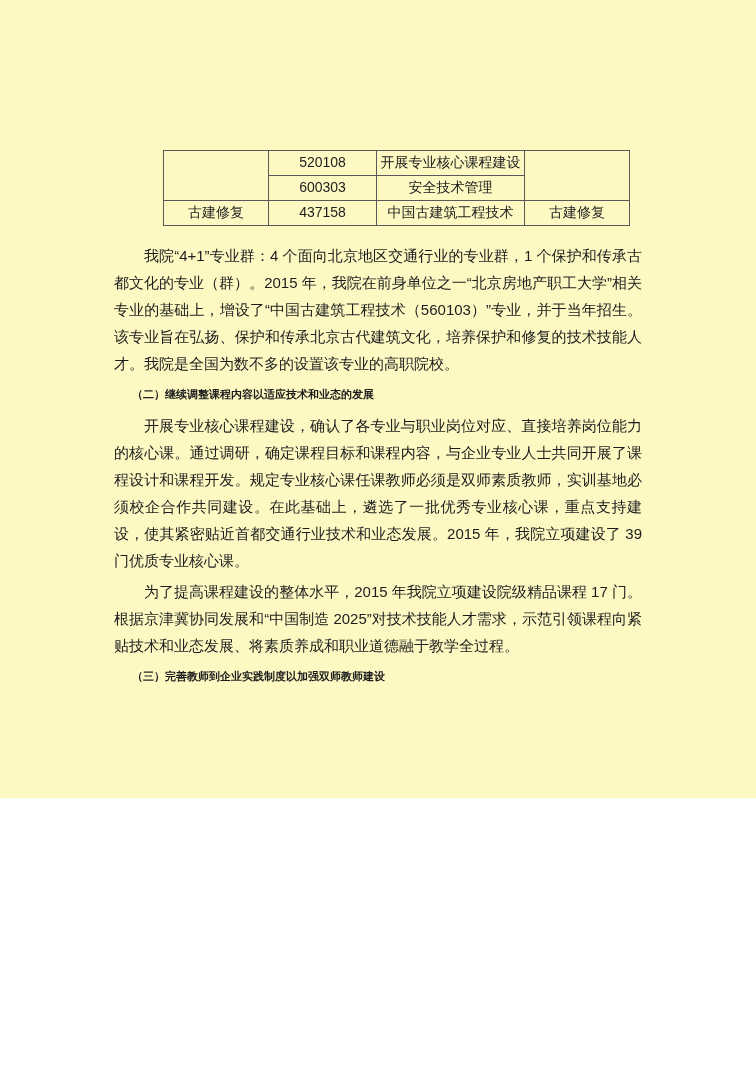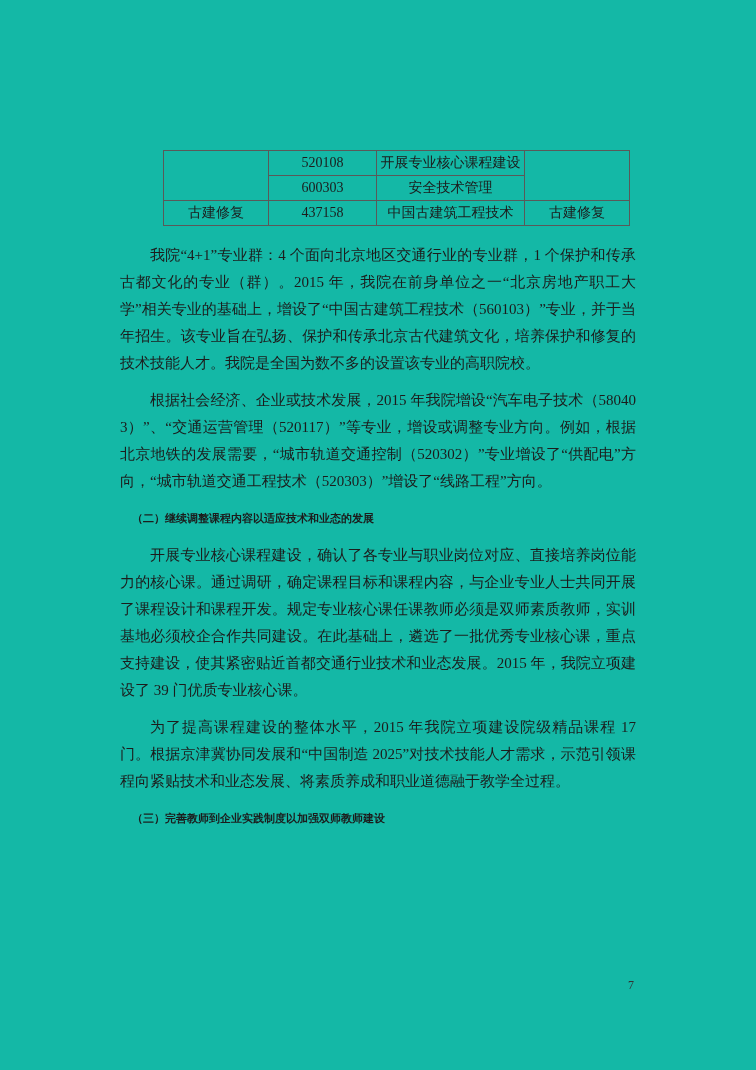--- a/index.html
+++ b/index.html
@@ -3,23 +3,23 @@
 <meta charset="utf-8">
 <style>
   html, body {
     margin: 0;
     padding: 0;
     background: #ffffff;
   }
   .page {
     position: relative;
     width: 756px;
-    height: 1070px;
-    background: #14b8a6;
-    font-family: Liberation Serif, serif;
+    height: 798px;
+    background: #fef9c3;
+    font-family: Liberation Sans, sans-serif;
     color: #1c1c1c;
     overflow: hidden;
   }
   .content {
     position: absolute;
     left: 110px;
     top: 150px;
     width: 536px;
   }
   table.doc-table {
@@ -37,21 +37,21 @@
     font-size: 14px;
     line-height: 1.1;
     overflow: hidden;
     white-space: nowrap;
   }
   .col1 { width: 100px; }
   .col2 { width: 103px; }
   .col3 { width: 143px; }
   .col4 { width: 100px; }
   p.body-para {
-    margin: 10px;
+    margin: 4px;
     font-size: 15px;
     line-height: 27px;
     text-indent: 2em;
     text-align: justify;
     text-justify: inter-character;
     word-break: break-all;
   }
   h3.section-heading {
     margin: 0;
     font-size: 11px;
@@ -88,21 +88,20 @@
         <tr>
           <td class="col1">古建修复</td>
           <td class="col2">437158</td>
           <td class="col3">中国古建筑工程技术</td>
           <td class="col4">古建修复</td>
         </tr>
       </tbody>
     </table>
 
     <p class="body-para">我院“4+1”专业群：4 个面向北京地区交通行业的专业群，1 个保护和传承古都文化的专业（群）。2015 年，我院在前身单位之一“北京房地产职工大学”相关专业的基础上，增设了“中国古建筑工程技术（560103）”专业，并于当年招生。该专业旨在弘扬、保护和传承北京古代建筑文化，培养保护和修复的技术技能人才。我院是全国为数不多的设置该专业的高职院校。</p>
-    <p class="body-para">根据社会经济、企业或技术发展，2015 年我院增设“汽车电子技术（580403）”、“交通运营管理（520117）”等专业，增设或调整专业方向。例如，根据北京地铁的发展需要，“城市轨道交通控制（520302）”专业增设了“供配电”方向，“城市轨道交通工程技术（520303）”增设了“线路工程”方向。</p>
     <h3 class="section-heading">（二）继续调整课程内容以适应技术和业态的发展</h3>
     <p class="body-para">开展专业核心课程建设，确认了各专业与职业岗位对应、直接培养岗位能力的核心课。通过调研，确定课程目标和课程内容，与企业专业人士共同开展了课程设计和课程开发。规定专业核心课任课教师必须是双师素质教师，实训基地必须校企合作共同建设。在此基础上，遴选了一批优秀专业核心课，重点支持建设，使其紧密贴近首都交通行业技术和业态发展。2015 年，我院立项建设了 39 门优质专业核心课。</p>
     <p class="body-para">为了提高课程建设的整体水平，2015 年我院立项建设院级精品课程 17 门。根据京津冀协同发展和“中国制造 2025”对技术技能人才需求，示范引领课程向紧贴技术和业态发展、将素质养成和职业道德融于教学全过程。</p>
     <h3 class="section-heading">（三）完善教师到企业实践制度以加强双师教师建设</h3>
 
   </div>
 
   <div class="page-number">7</div>
 </div>
 

